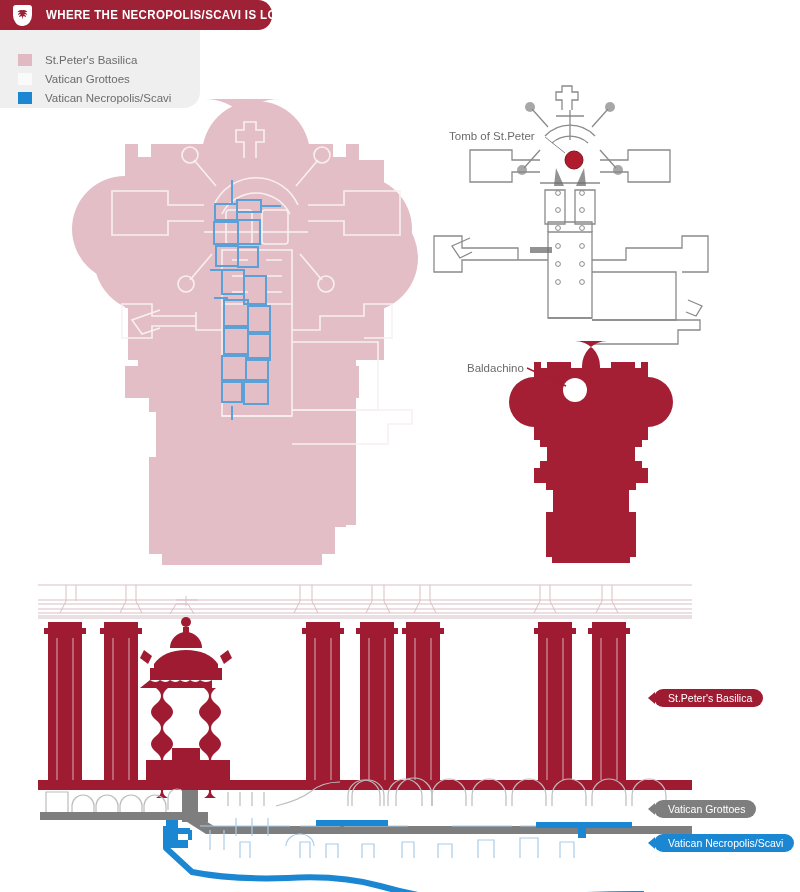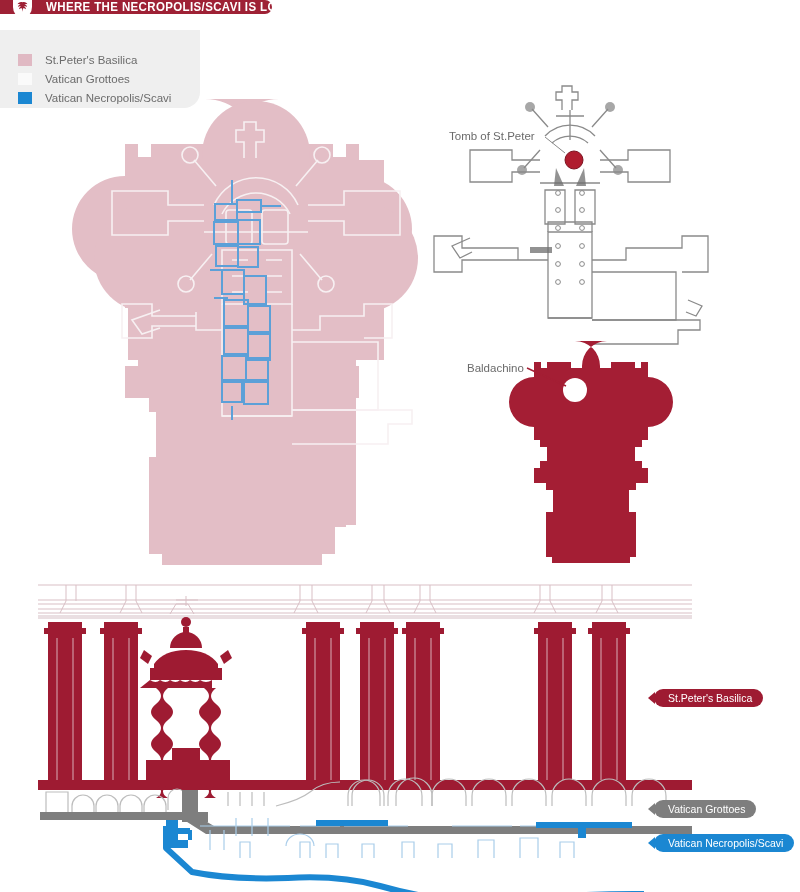--- a/index.html
+++ b/index.html
@@ -1,21 +1,21 @@
 <!DOCTYPE html>
 <html><head>
 <meta charset="utf-8">
 <style>
   html,body{margin:0;padding:0;background:#ffffff;}
   body{width:800px;height:892px;position:relative;overflow:hidden;
        font-family:"Liberation Sans","DejaVu Sans",sans-serif;}
 
   
   #header-bar{
-    position:absolute;left:0;top:0;width:272px;height:14px;
+    position:absolute;left:0;top:0;width:272px;height:30px;
     background:#9E2135;border-top-right-radius:14px;border-bottom-right-radius:14px;
     display:flex;align-items:center;
   }
   #header-shield{
     width:19px;height:21px;margin-left:13px;background:#ffffff;
     border-radius:3px 3px 9px 9px / 3px 3px 11px 11px;
     display:flex;align-items:center;justify-content:center;flex:0 0 auto;
   }
   #header-title{
     margin-left:14px;color:#ffffff;font-size:12.5px;font-weight:bold;

